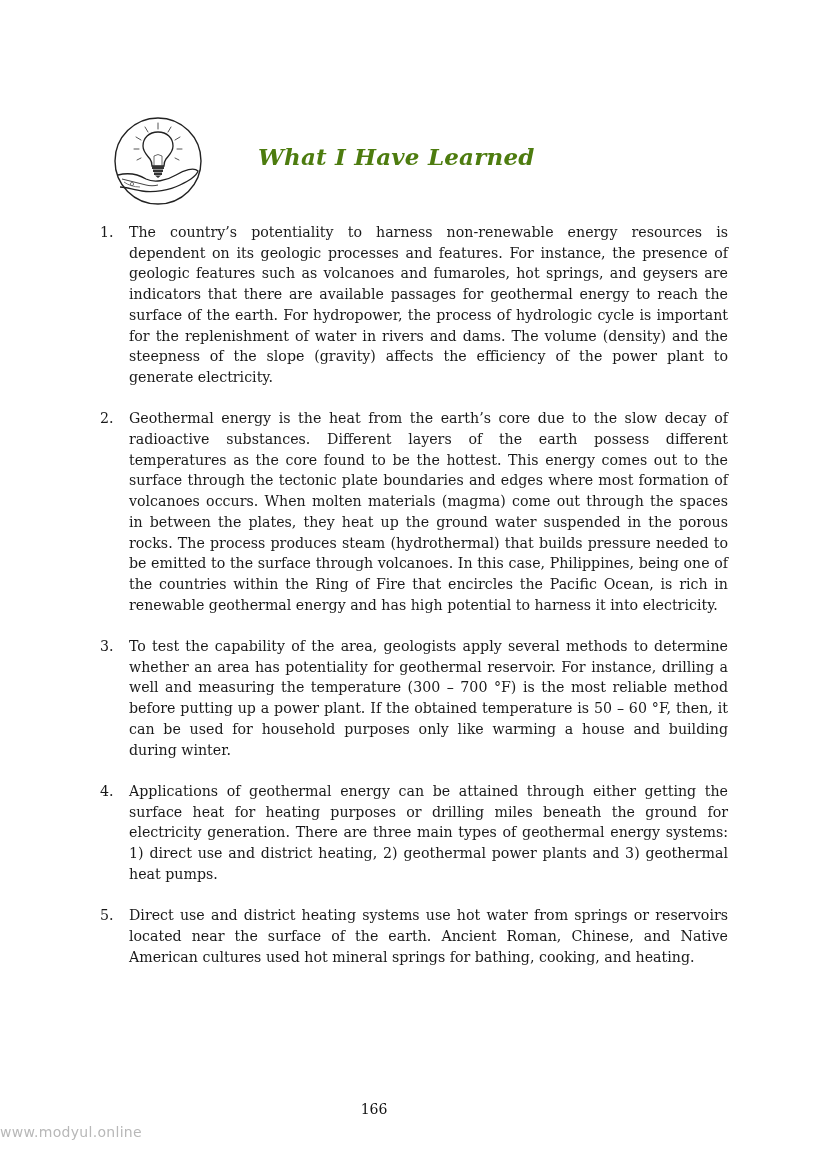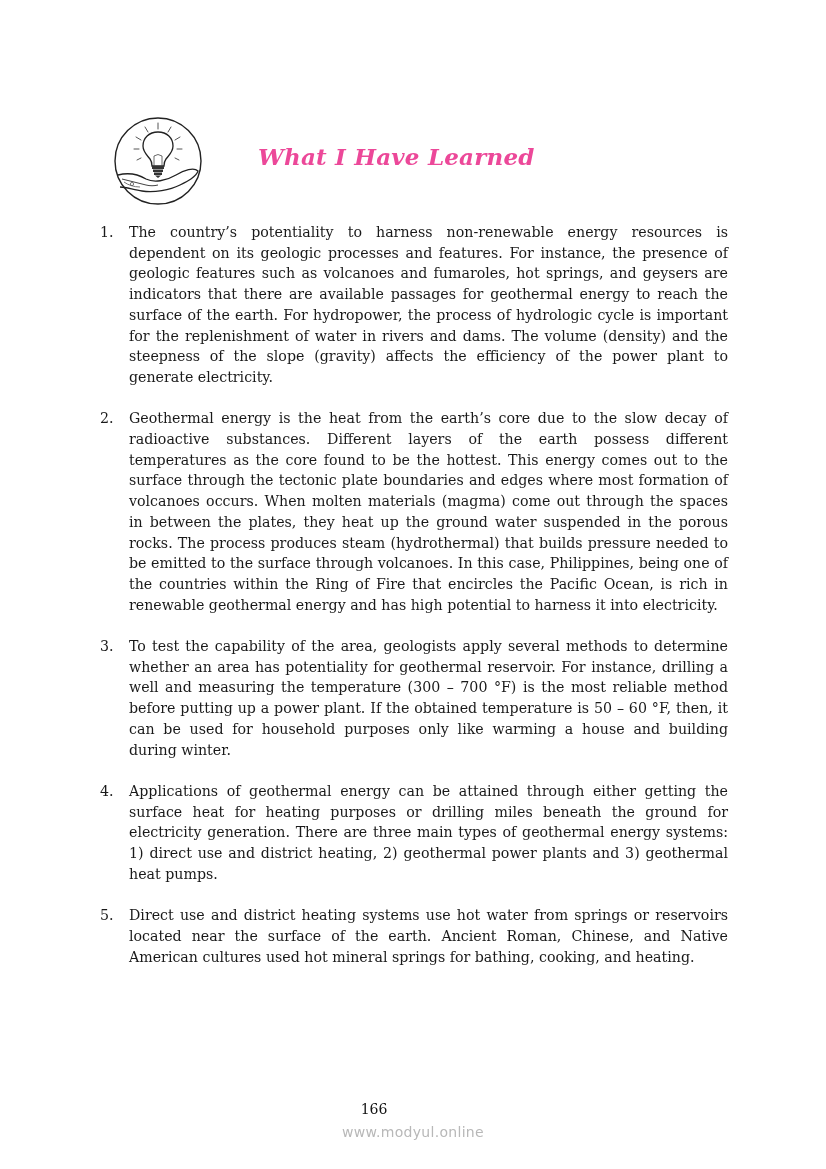--- a/index.html
+++ b/index.html
@@ -1,24 +1,24 @@
 <!DOCTYPE html>
 <html><head>
 <meta charset="utf-8">
 <style>
   html, body { margin: 0; padding: 0; background: #ffffff; }
   body { width: 826px; height: 1169px; position: relative; overflow: hidden; color: #1a1a1a; }
   .header { position: absolute; left: 110px; top: 115px; width: 600px; height: 90px; }
   .icon-wrap { position: absolute; left: 0; top: 0; width: 96px; height: 92px; }
-  .title { position: absolute; left: 148px; top: 28px; font-family: "DejaVu Serif", serif; font-style: italic; font-weight: bold; font-size: 23px; color: #ec4899; letter-spacing: 0.2px; margin: 0; }
+  .title { position: absolute; left: 148px; top: 28px; font-family: "DejaVu Serif", serif; font-style: italic; font-weight: bold; font-size: 23px; color: #4d7c0f; letter-spacing: 0.2px; margin: 0; }
   ol.items { position: absolute; left: 98px; top: 222px; width: 630px; margin: 0; padding: 0; list-style: none; font-family: "DejaVu Serif", serif; font-size: 14.2px; line-height: 20.7px; color: #1a1a1a; }
   ol.items li { position: relative; padding-left: 31px; text-align: justify; margin-bottom: 20.7px; }
   ol.items li .num { position: absolute; left: 2px; top: 0; }
   .page-number { position: absolute; left: 0; width: 748px; top: 1101px; text-align: center; font-family: "DejaVu Serif", serif; font-size: 14px; color: #111; }
-  .watermark { position: absolute; left: 0; width: 826px; top: 1124px; text-align: center; font-family: "DejaVu Sans", sans-serif; font-size: 14px; color: #b8b8b8; letter-spacing: 0.3px; }
+  .watermark { position: absolute; left: 0; width: 826px; top: 1124px; font-family: "DejaVu Sans", sans-serif; font-size: 14px; color: #b8b8b8; letter-spacing: 0.3px; }
 </style>
 </head>
 <body>
 
 <div class="header">
   <div class="icon-wrap">
     <svg width="96" height="92" viewBox="0 0 96 92">
       <circle cx="48" cy="46" r="43" fill="none" stroke="#222" stroke-width="1.4"></circle>
 
       <g stroke="#555" stroke-width="1" stroke-linecap="round">

